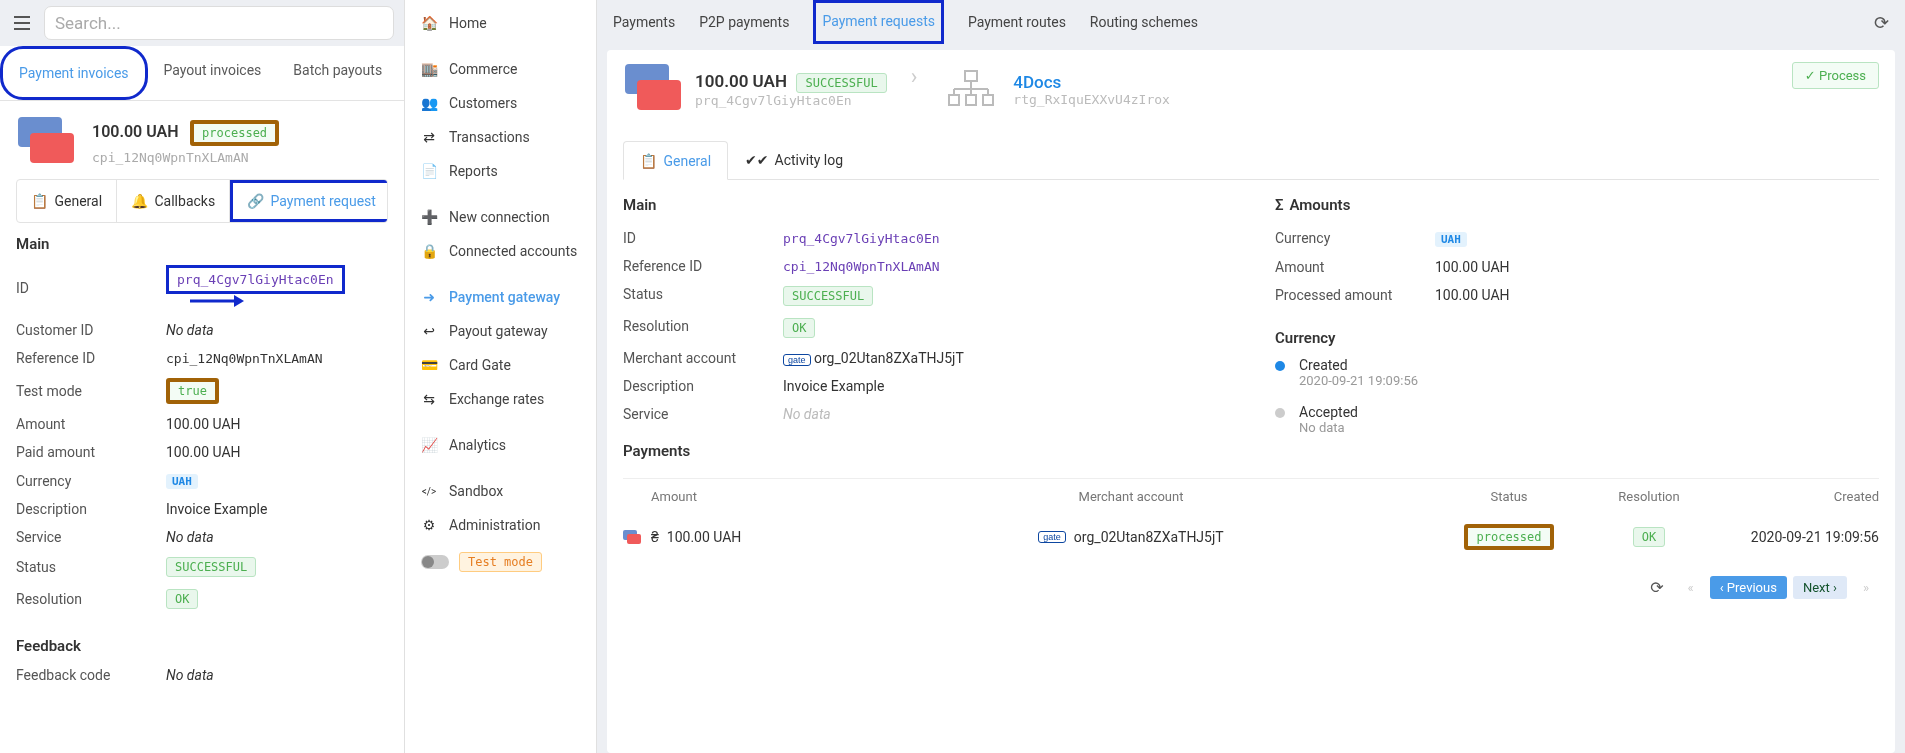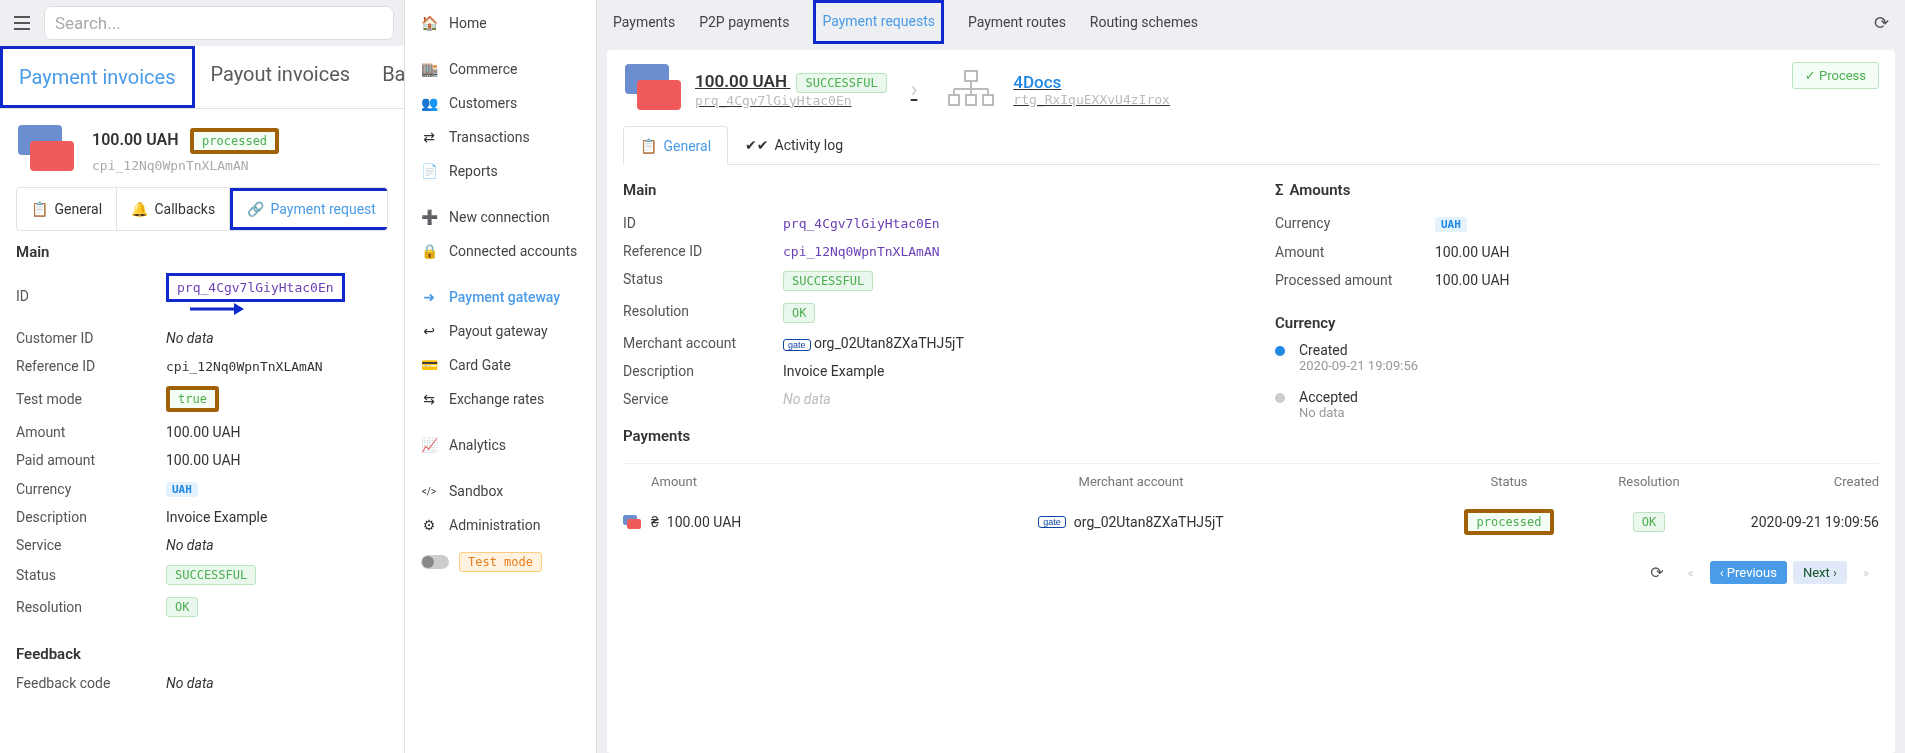--- a/index.html
+++ b/index.html
@@ -13,21 +13,21 @@
 .app { display: flex; width: 1905px; height: 753px; }
 
 
 .left-panel { width: 405px; background: #fff; display: flex; flex-direction: column; border-right: 1px solid #e0e0e0; overflow: hidden; }
 .left-topbar { display: flex; align-items: center; gap: 10px; padding: 6px 10px; background: #edeff3; }
 .hamburger { width: 24px; height: 24px; display: flex; flex-direction: column; justify-content: center; gap: 4px; align-items: center; cursor: pointer; }
 .hamburger span { width: 16px; height: 2px; background: #555; }
 .search-box { flex: 1; background: #fff; border-radius: 7px; padding: 6px 10px; color: #aaa; font-size: 17px; border: 1px solid #ddd; }
 
 .left-tabs { display: flex; border-bottom: 1px solid #e3e3e3; background: #fff; overflow: hidden; }
-.left-tabs .tab { padding: 16px 16px; color: #5a5a5a; white-space: nowrap; cursor: pointer; font-size: 20px; }
+.left-tabs .tab { padding: 16px 16px; color: #5a5a5a; white-space: nowrap; cursor: pointer; font-size: 14px; border-radius: 23px; }
 .left-tabs .tab.active { color: #4a9be8; border: 3px solid #1029cc; }
 
 .left-body { flex: 1; overflow-y: auto; padding: 16px; }
 .card-hero { display: flex; gap: 16px; align-items: center; margin-bottom: 6px; }
 .card-icon { width: 60px; height: 50px; position: relative; }
 .card-back { position:absolute; top:0; left:2px; width: 44px; height: 30px; background: #6a8ecf; border-radius: 4px; }
 .card-front { position:absolute; top:16px; left:14px; width: 44px; height: 30px; background: #f05a5a; border-radius: 4px; }
 .hero-title { font-weight: 600; font-size: 16px; }
 .badge { display:inline-block; padding: 2px 8px; border-radius: 3px; font-family: monospace; font-size: 12px; }
 .badge.green-outline { color: #4caf50; border: 4px solid #a16207; background: #f3fcf5; }
@@ -64,21 +64,21 @@
 
 
 .right-main { flex:1; background:#edeff3; display:flex; flex-direction:column; overflow:hidden; }
 .top-tabs { display:flex; align-items:center; gap: 24px; padding: 0 16px 6px; position:relative; }
 .top-tabs .ttab { padding: 12px 0; color: #444; cursor:pointer; white-space:nowrap; }
 .top-tabs .ttab.active { color: #4a9be8; border: 3px solid #1029cc; padding: 10px 6px 12px; }
 .refresh-top { margin-left:auto; color:#555; cursor:pointer; font-size:18px; }
 
 .detail-card { margin: 0 10px; background:#fff; border-radius:4px; padding: 14px 16px 20px; flex:1; overflow-y:auto; position:relative; }
 .process-btn { position:absolute; top: 12px; right: 16px; background:#f3fcf5; border:1px solid #b9e4c2; color:#4caf50; padding:5px 12px; border-radius:3px; font-size:13px; cursor:pointer; }
-.breadcrumb { display:flex; gap: 24px; align-items:center; margin-bottom: 12px; text-decoration: underline; }
+.breadcrumb { display:flex; gap: 24px; margin-bottom: 27px; }
 .bc-item { display:flex; gap: 12px; align-items:center; }
 .bc-texts .title { font-size: 17px; font-weight: 600; }
 .bc-texts .sub { font-family: monospace; color:#bbb; font-size:13px; }
 .bc-chevron { color:#ccc; font-size:22px; }
 .routing-icon { width:60px; height:50px; display:flex; align-items:center; justify-content:center; color:#bbb; }
 .doc-link { color:#1e88e5; cursor:pointer; font-size:17px; font-weight:500; }
 
 .detail-tabs { display:flex; border-bottom:1px solid #e3e3e3; margin-bottom: 10px; }
 .detail-tabs .dtab { padding: 10px 16px; display:flex; gap:6px; align-items:center; border:1px solid transparent; cursor:pointer; }
 .detail-tabs .dtab.active { border:1px solid #e3e3e3; border-bottom:1px solid #fff; border-radius:4px 4px 0 0; color:#4a9be8; margin-bottom:-1px; }

